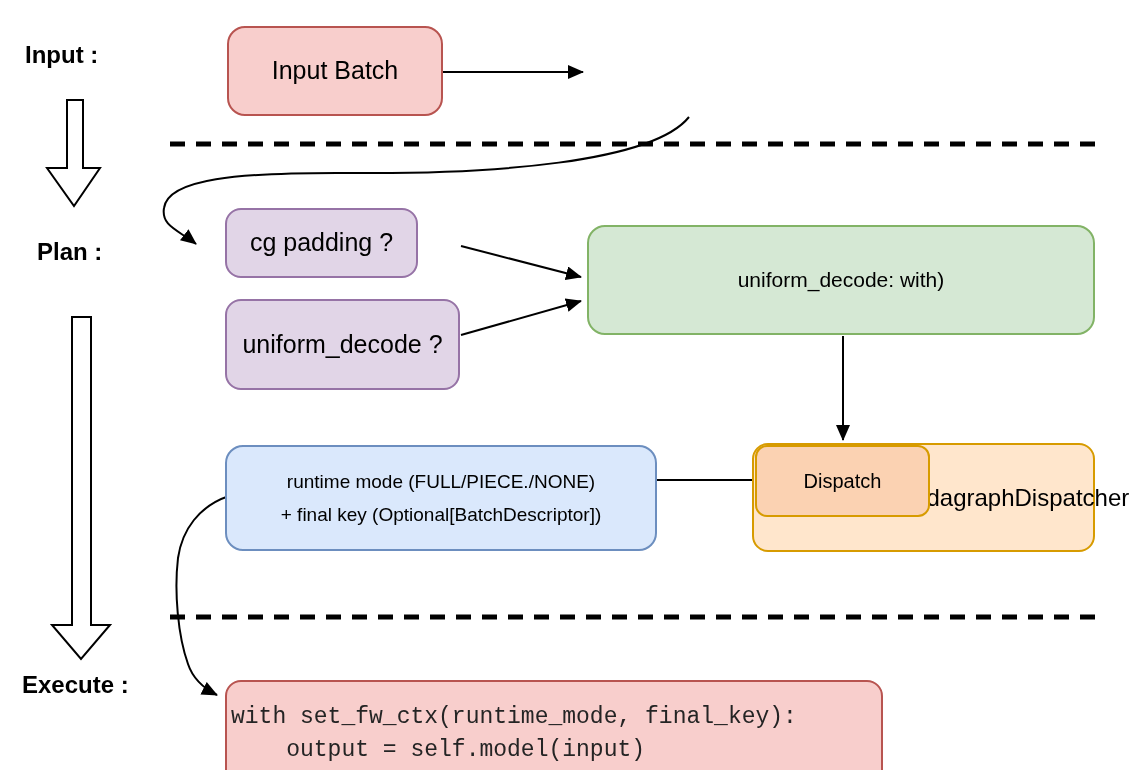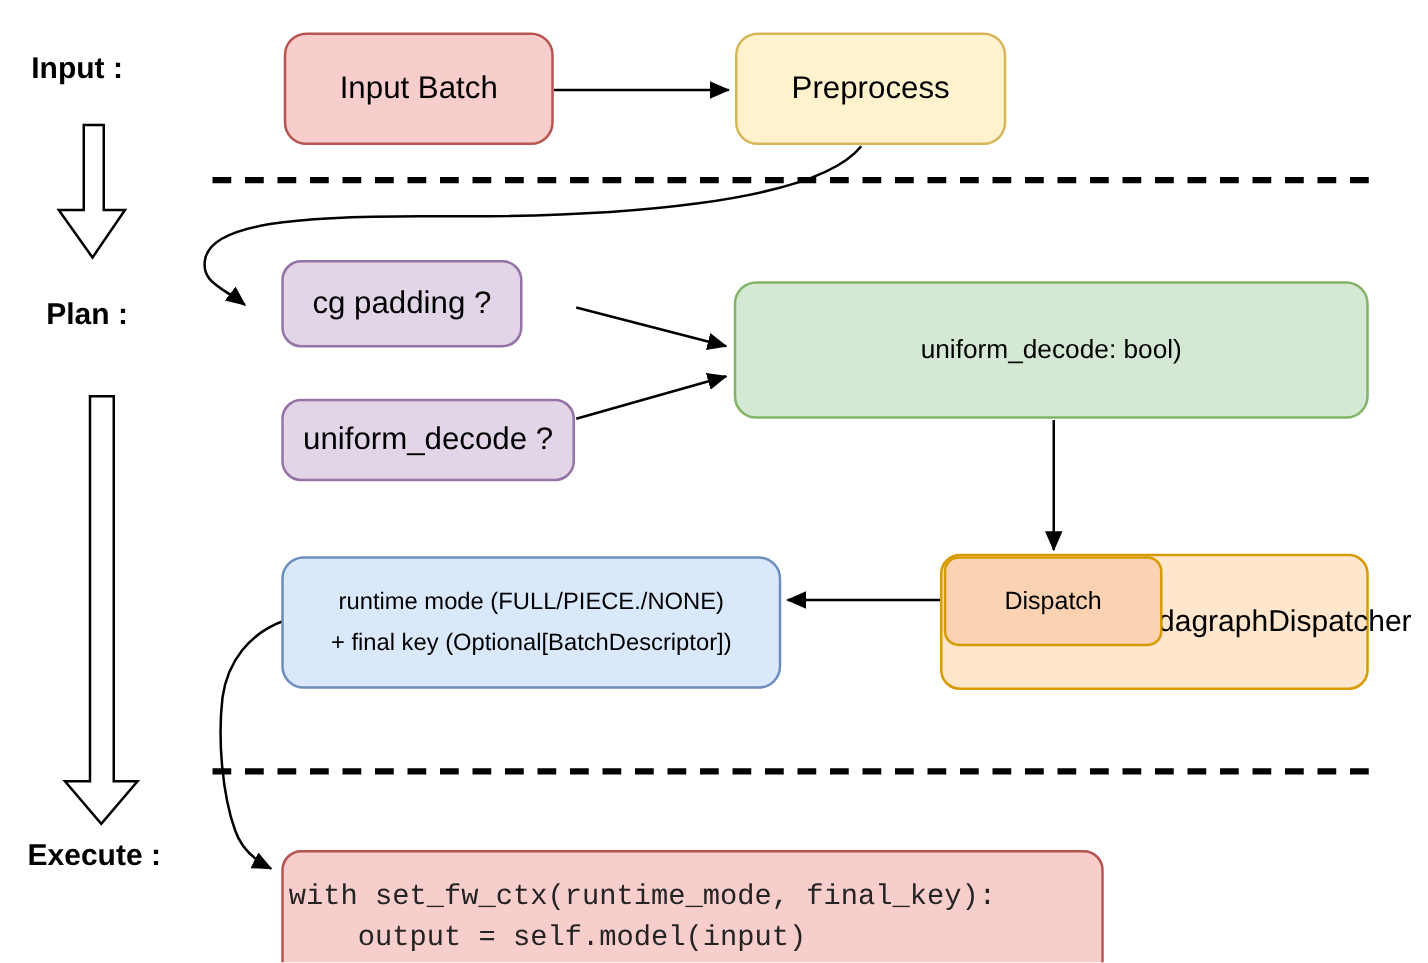--- a/index.html
+++ b/index.html
@@ -51,23 +51,23 @@
     left: 588px; top: 26px; width: 217px; height: 90px;
     background: var(--yellow-fill); border-color: var(--yellow-stroke);
     font-size: 25px;
   }
   .node-cg-padding {
     left: 225px; top: 208px; width: 193px; height: 70px;
     background: var(--purple-fill); border-color: var(--purple-stroke);
     font-size: 25px; border-radius: 16px;
   }
   .node-uniform-decode {
-    left: 225px; top: 299px; width: 235px; height: 66px;
+    left: 225px; top: 299px; width: 235px; height: 91px;
     background: var(--purple-fill); border-color: var(--purple-stroke);
-    font-size: 25px; border-radius: 16px; margin-top: 20px;
+    font-size: 25px; border-radius: 16px;
   }
   .node-init-key {
     left: 587px; top: 225px; width: 508px; height: 110px;
     background: var(--green-fill); border-color: var(--green-stroke);
     font-size: 21px; line-height: 32px;
   }
   .node-cudagraph-outer {
     left: 752px; top: 443px; width: 343px; height: 109px;
     background: var(--orange-fill); border-color: var(--orange-stroke);
     border-radius: 16px;
@@ -80,21 +80,21 @@
   .cudagraph-label {
     position: absolute;
     left: 930px; top: 443px; width: 165px; height: 109px;
     display: flex; flex-direction: row;
     align-items: center; justify-content: center;
     font-size: 24px; line-height: 33px;
     color: var(--text, #000); text-align: center;
   }
   .cudagraph-label span { white-space: pre; }
   .node-runtime-result {
-    left: 225px; top: 445px; width: 400px; height: 106px;
+    left: 225px; top: 445px; width: 432px; height: 106px;
     background: var(--blue-fill); border-color: var(--blue-stroke);
     font-size: 19px; line-height: 33px;
   }
   .node-execute-code {
     left: 225px; top: 680px; width: 658px; height: 108px;
     background: var(--red-fill); border-color: var(--red-stroke);
     font-family: "Liberation Mono", monospace;
     font-size: 23px; line-height: 33px;
     align-items: flex-start; text-align: left;
     padding-left: 4px; border-radius: 16px;
@@ -138,34 +138,31 @@
   </svg>
 
   <div class="section-label label-input">Input :</div>
   <div class="section-label label-plan">Plan :</div>
   <div class="section-label label-execute">Execute :</div>
 
   <div class="node node-input-batch">
     <span>Input Batch</span>
   </div>
 
-  <div class="node node-preprocess">
-    <span>Preprocess</span>
-  </div>
 
   <div class="node node-cg-padding">
     <span>cg padding ?</span>
   </div>
 
   <div class="node node-uniform-decode">
     <span>uniform_decode ?</span>
   </div>
 
   <div class="node node-init-key">
-    <span>uniform_decode: bool)</span>
+    <span>uniform_decode: with)</span>
   </div>
 
   <div class="node node-cudagraph-outer"></div>
   <div class="cudagraph-label">
     <span>Cudagraph</span>
     <span>Dispatcher</span>
   </div>
   <div class="node node-dispatch">
     <span>Dispatch</span>
   </div>

